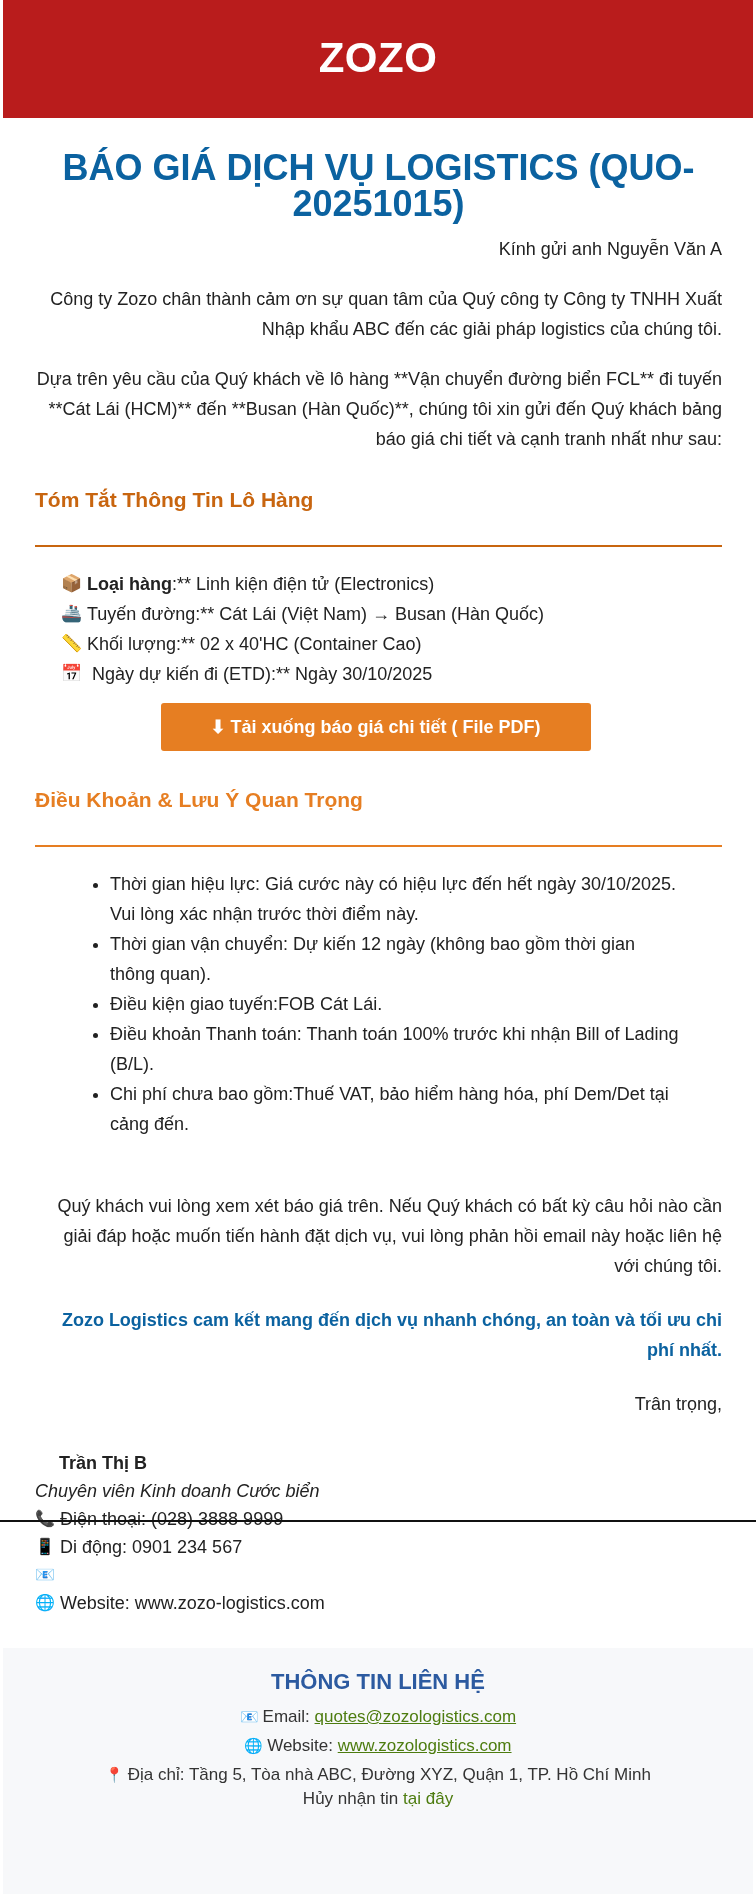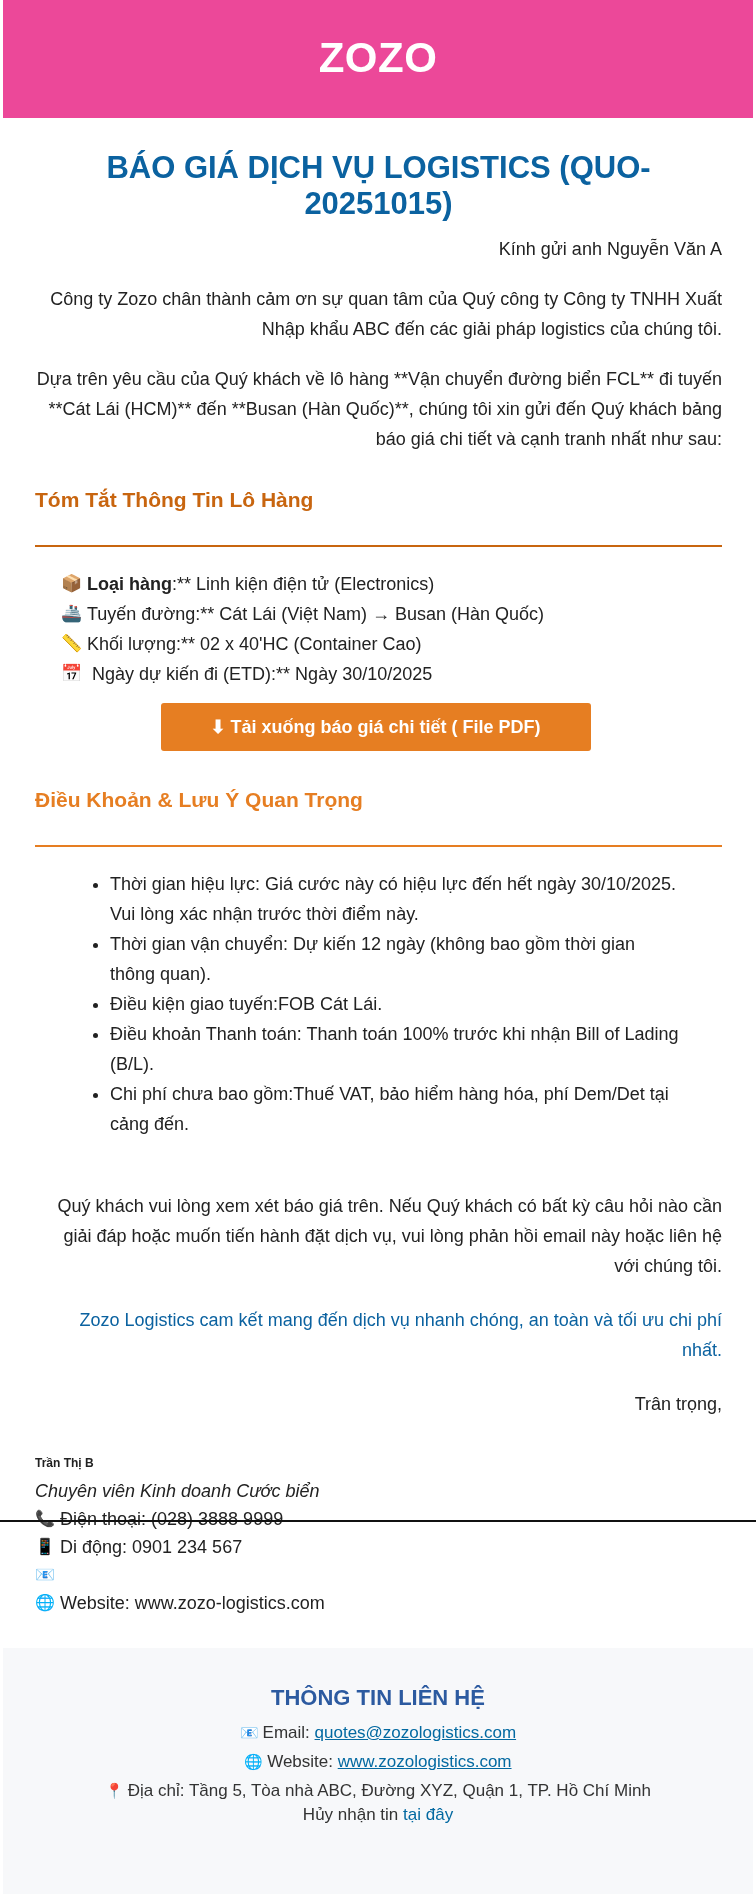--- a/index.html
+++ b/index.html
@@ -2,26 +2,26 @@
 <html><head>
   <meta charset="utf-8">
   <style>
     html, body { margin: 0; padding: 0; background: #ffffff; }
     body {
       width: 756px; height: 1898px; position: relative; overflow: hidden;
       font-family: "Liberation Sans", sans-serif; color: #222222;
     }
     .header {
       position: absolute; left: 3px; top: 0; width: 750px; height: 118px;
-      background: #ec4899; display: flex; align-items: center; justify-content: center;
+      background: #b91c1c; display: flex; align-items: center; justify-content: center;
     }
     .logo { color: #ffffff; font-size: 42px; font-weight: bold; letter-spacing: 0.5px; margin-top: -2px; }
     .content { position: absolute; left: 35px; top: 118px; width: 687px; }
     .title {
-      margin: 32px 0 0 0; text-align: center; color: #0b62a0; font-size: 31px; font-weight: bold;
+      margin: 32px 0 0 0; text-align: center; color: #0b62a0; font-size: 36px; font-weight: bold;
       line-height: 36px;
     }
     p { margin: 0; font-size: 18px; line-height: 30px; text-align: right; }
     .greet { margin-top: 12px; }
     .para1 { margin-top: 20px; }
     .para2 { margin-top: 20px; }
     .h-section {
       font-size: 21px; font-weight: bold; line-height: 30px; margin: 0;
     }
     .h1sec { color: #c8650f; margin-top: 31px; }
@@ -33,41 +33,41 @@
     .fact .ico { width: 22px; display: inline-block; text-align: center; margin-right: 4px; font-size: 17px; }
     .btn-wrap { text-align: center; margin-top: 14px; }
     .btn {
       display: inline-block; background: #e67e22; color: #ffffff; font-weight: bold; font-size: 18px;
       width: 430px; height: 48px; line-height: 48px; border-radius: 3px; text-decoration: none;
       margin-left: -6px;
     }
     ul.terms { margin: 22px 0 0 0; padding-left: 75px; padding-right: 40px; }
     ul.terms li { font-size: 18px; line-height: 30px; }
     .closing { margin-top: 52px; }
-    .tagline { margin-top: 24px; color: #0b62a0; font-weight: normal; }
+    .tagline { margin-top: 24px; color: #0b62a0; font-weight: bold; }
     .regards { margin-top: 24px; }
     .sig { margin-top: 30px; }
-    .sig .name { font-weight: bold; font-size: 12px; line-height: 28px; }
+    .sig .name { font-weight: bold; font-size: 18px; line-height: 28px; margin-left: 24px; }
     .sig .role { font-style: italic; font-size: 18px; line-height: 28px; }
     .sig .row { font-size: 18px; line-height: 28px; display: flex; align-items: center; white-space: nowrap; }
     .sig .row .ico { width: 20px; display: inline-block; margin-right: 5px; text-align: center; font-size: 16px; }
     .strike-line {
       position: absolute; left: 0; top: 1520px; width: 756px; height: 2px; background: #111111;
     }
     .footer {
       position: absolute; left: 3px; top: 1648px; width: 750px; height: 246px; background: #f7f8fa;
       text-align: center;
     }
     .footer h3 {
-      margin: 36px 0 0 0; color: #2c5aa0; font-size: 22px; font-weight: bold; line-height: 28px;
+      margin: 20px 0 0 0; color: #2c5aa0; font-size: 22px; font-weight: bold; line-height: 28px;
     }
     .frow { font-size: 17px; line-height: 29px; color: #333333; }
     .frow:first-of-type { margin-top: 6px; }
     .frow .ico { font-size: 15px; margin-right: 4px; }
-    .frow a, .unsub a { color: #0369a1; }
+    .frow a, .unsub a { color: #4d7c0f; }
     .frow a { text-decoration: underline; }
     .unsub { font-size: 17px; line-height: 24px; color: #333333; margin-top: -2px; }
     .unsub a { text-decoration: none; }
     .h-row { margin-top: 6px; }
   </style>
 </head>
 <body>
 
 <div class="header">
   <div class="logo">ZOZO</div>

